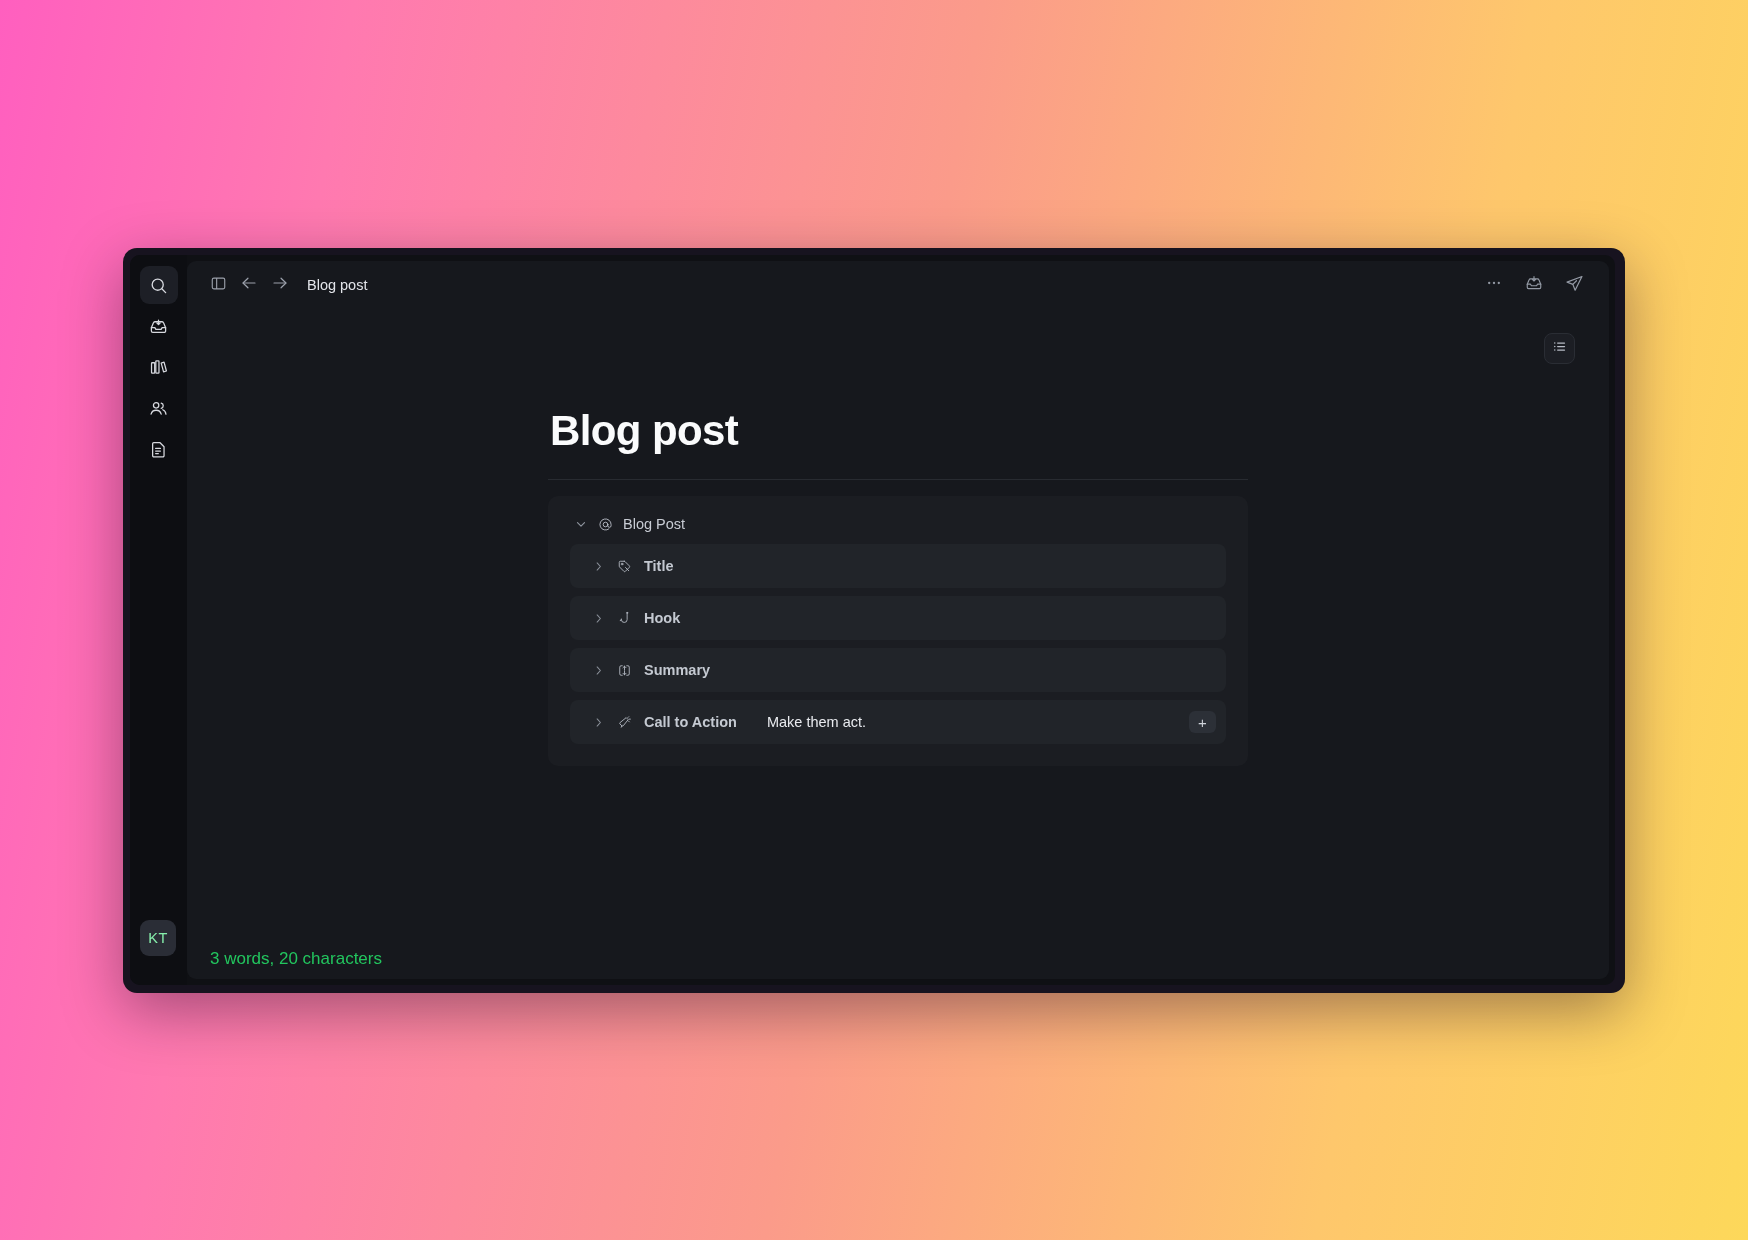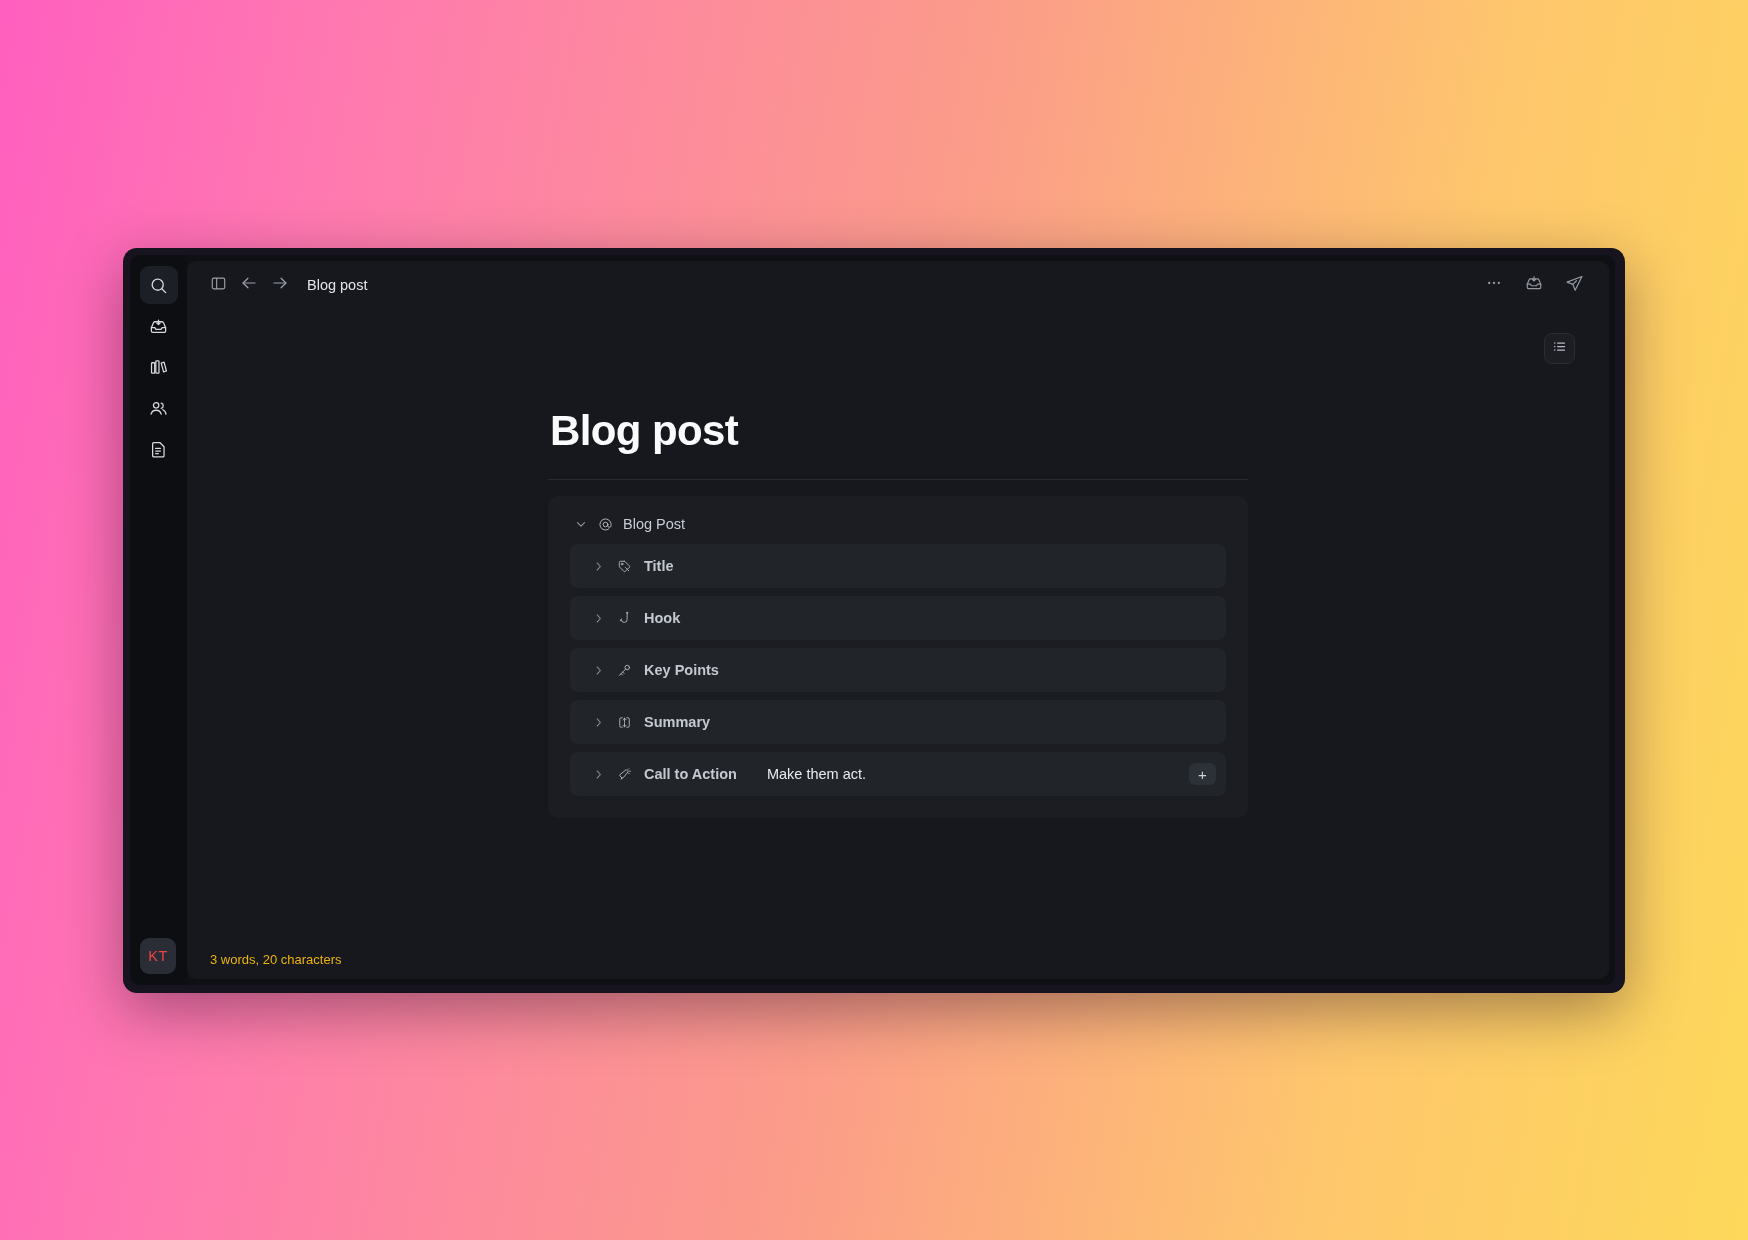--- a/index.html
+++ b/index.html
@@ -47,25 +47,25 @@
     border-radius: 9px;
     display: flex; align-items: center; justify-content: center;
     margin-bottom: 3px;
     cursor: pointer;
     color: #d6d8de;
   }
   .rail-btn.active { background: #1d1f26; }
   .rail-btn svg { display: block; }
   #avatar {
     position: absolute;
-    bottom: 11px; left: 10px;
+    bottom: 29px; left: 10px;
     width: 36px; height: 36px;
     border-radius: 9px;
     background: #2a2d36;
-    color: #ef4444;
+    color: #86efac;
     font-size: 14.5px;
     letter-spacing: 0.4px;
     display: flex; align-items: center; justify-content: center;
     cursor: pointer;
   }
 
   
   #main-surface {
     flex: 1;
     margin: 6px 6px 6px 0;
@@ -181,22 +181,22 @@
   }
 
   
   #statusbar {
     height: 40px;
     display: flex; align-items: center;
     padding-left: 14px;
     flex-shrink: 0;
   }
   #wordcount {
-    color: #eab308;
-    font-size: 13px;
+    color: #22c55e;
+    font-size: 17px;
     padding: 4px 9px;
     border-radius: 6px;
   }
 </style>
 </head>
 <body>
 
 <div id="window-frame">
   <div id="app-shell">
 
@@ -373,35 +373,20 @@
               <span class="bicon">
                 <svg width="15" height="15" viewBox="0 0 24 24" fill="none" stroke="currentColor" stroke-width="1.45" stroke-linecap="round" stroke-linejoin="round">
                   <path d="M16.2 3.4v10.3a4.6 4.6 0 0 1-9.2 0v-.9"></path>
                   <circle cx="16.2" cy="2.9" r="0.9"></circle>
                   <path d="M7 13.6a1.9 1.9 0 0 0-1.9 1.9"></path>
                 </svg>
               </span>
               <span class="block-label">Hook</span>
             </div>
 
-            <div class="block-row">
-              <span class="chev">
-                <svg width="13" height="13" viewBox="0 0 24 24" fill="none" stroke="currentColor" stroke-width="2" stroke-linecap="round" stroke-linejoin="round">
-                    <polyline points="9.5,5.5 15.5,12 9.5,18.5"></polyline>
-                  </svg>
-              </span>
-              <span class="bicon">
-                <svg width="15" height="15" viewBox="0 0 24 24" fill="none" stroke="currentColor" stroke-width="1.45" stroke-linecap="round" stroke-linejoin="round">
-                  <circle cx="16.4" cy="7.2" r="3.6"></circle>
-                  <path d="M13.8 9.8L3.6 20"></path>
-                  <path d="M6.6 17l2.2 2.2M9.1 14.5l2.2 2.2"></path>
-                </svg>
-              </span>
-              <span class="block-label">Key Points</span>
-            </div>
 
             <div class="block-row">
               <span class="chev">
                 <svg width="13" height="13" viewBox="0 0 24 24" fill="none" stroke="currentColor" stroke-width="2" stroke-linecap="round" stroke-linejoin="round">
                     <polyline points="9.5,5.5 15.5,12 9.5,18.5"></polyline>
                   </svg>
               </span>
               <span class="bicon">
                 <svg width="15" height="15" viewBox="0 0 24 24" fill="none" stroke="currentColor" stroke-width="1.45" stroke-linecap="round" stroke-linejoin="round">
                   <path d="M8.4 4.4H6.6A2.2 2.2 0 0 0 4.4 6.6v10.8A2.2 2.2 0 0 0 6.6 19.6h1.8"></path>

